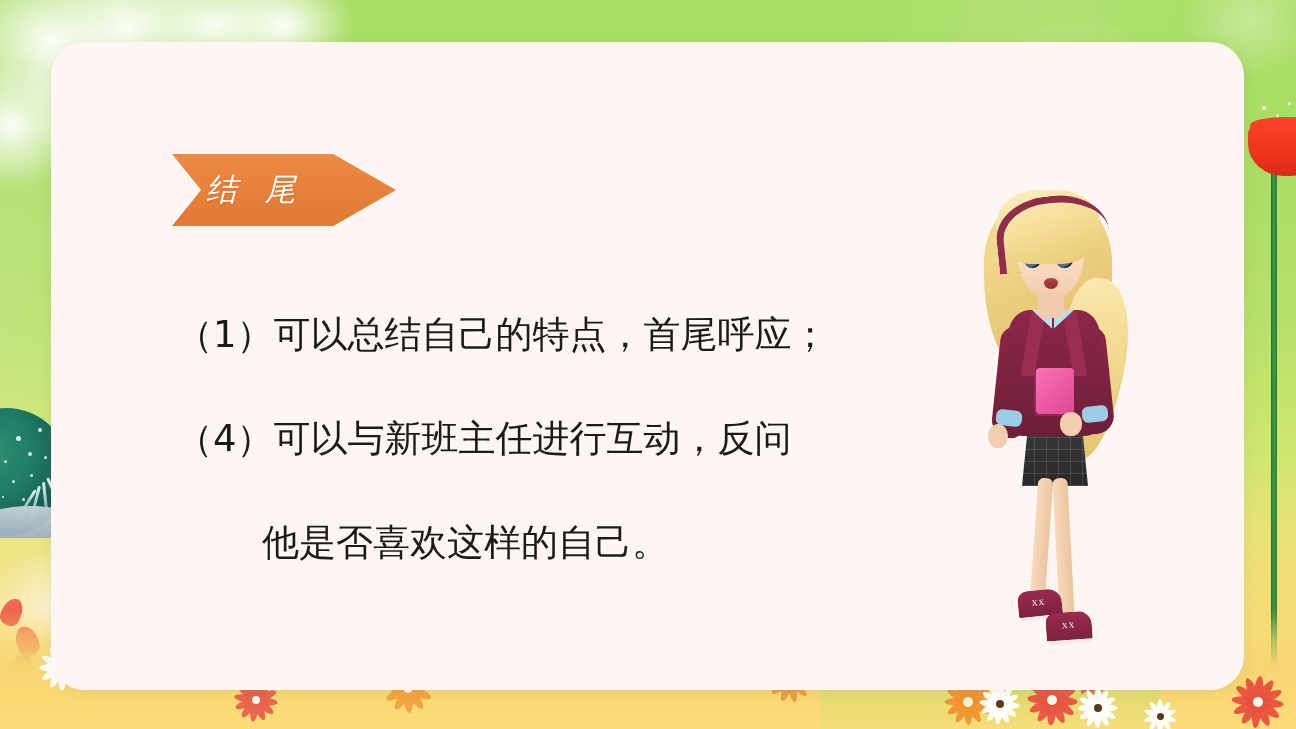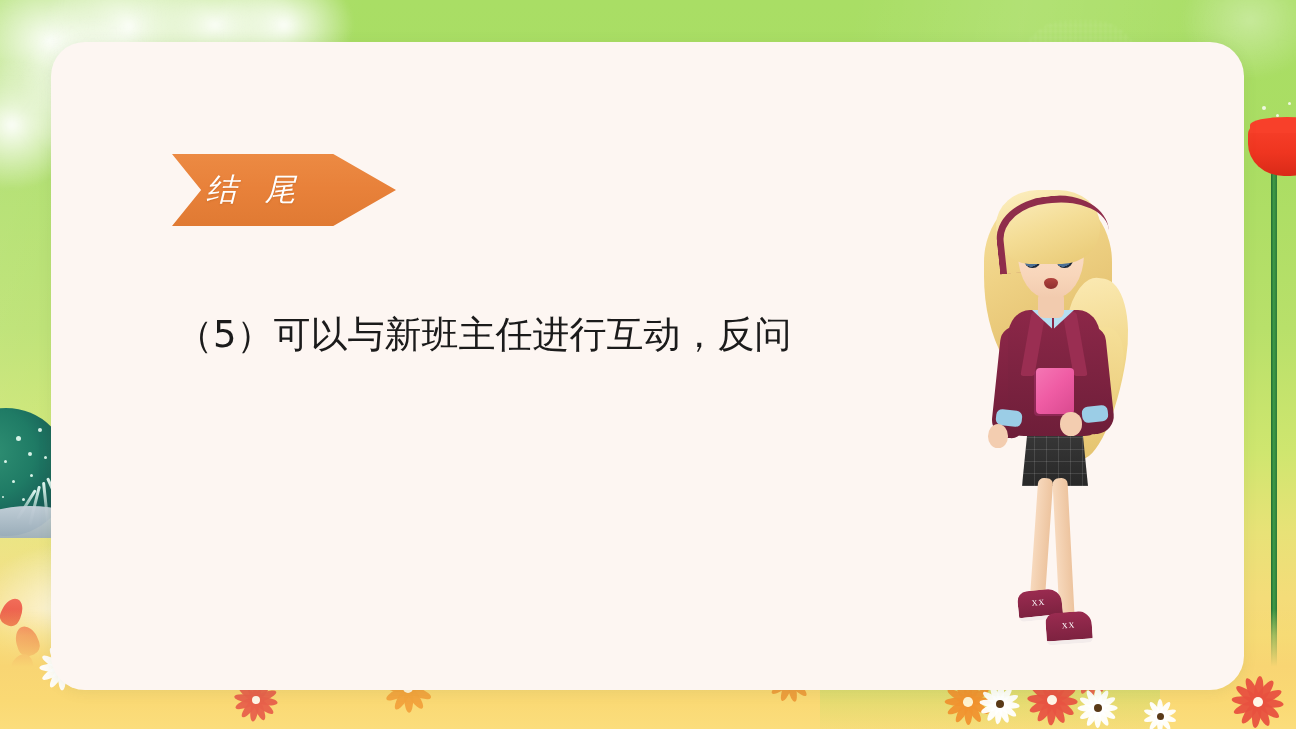--- a/index.html
+++ b/index.html
@@ -623,21 +623,23 @@
         <div class="core" style="background: rgb(90, 58, 24); width: 7px; height: 7px; margin-left: -3.5px; margin-top: -3.5px;"></div>
       </div>
     </div>
 
   <div class="card">
 
     <div class="arrow-banner" style="left:121px; top:112px;"></div>
     <div class="arrow-label" style="left:121px; top:112px;font-style:italic;">结 尾</div>
 
     <div class="body-text" style="left:125px; top:241px;">
-      <div class="text-line">（5）可以与新班主任进行互动，反问</div>
+      <div class="text-line">（1）可以总结自己的特点，首尾呼应；</div>
+      <div class="text-line">（4）可以与新班主任进行互动，反问</div>
+      <div class="text-line indent">他是否喜欢这样的自己。</div>
     </div>
 
     <div class="character" style="left:901px; top:144px;">
       <div class="ch hair-back"></div>
       <div class="ch hair-tail"></div>
       <div class="ch hair-tail2"></div>
 
       <div class="ch arm-l"></div>
       <div class="ch arm-r"></div>
 

